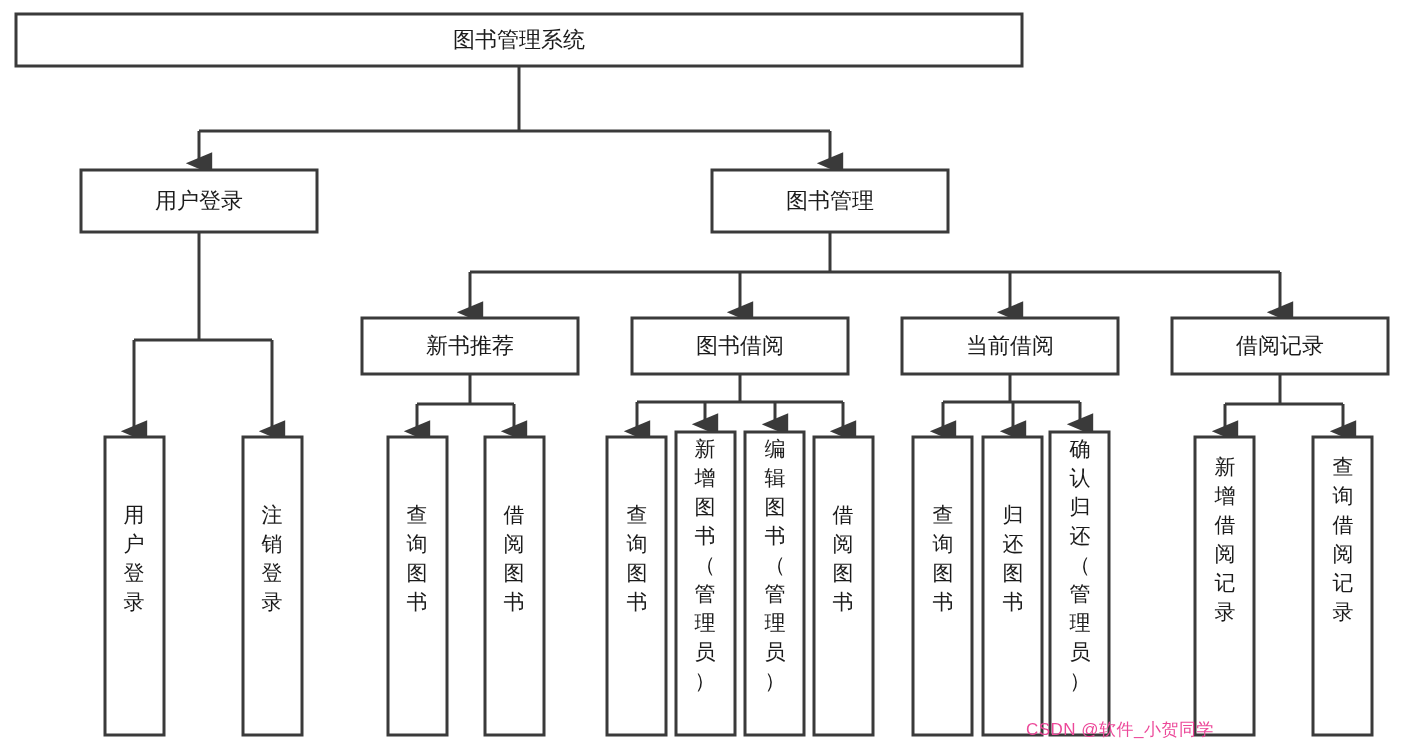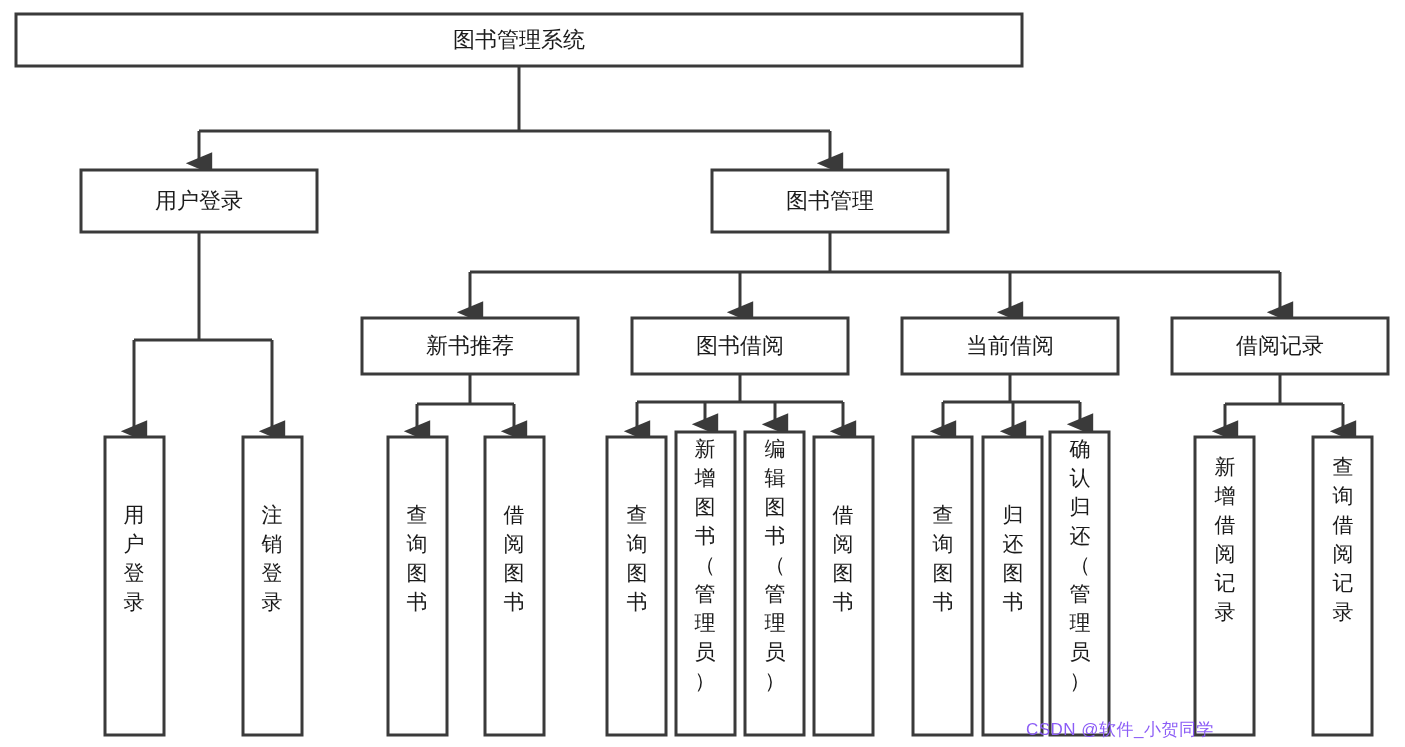--- a/index.html
+++ b/index.html
@@ -48,21 +48,21 @@
     stroke: #3a3a3a;
     stroke-width: 3;
     fill: none;
   }
   .watermark {
     position: absolute;
     right: 10px;
     bottom: 6px;
     font-family: "Liberation Sans", "DejaVu Sans", sans-serif;
     font-size: 17px;
-    color: #8b5cf6;
+    color: #ec4899;
     letter-spacing: 0.5px;
     white-space: nowrap;
   }
 </style>
 </head>
 <body>
 
 <div id="diagram-root">
 
   <svg class="flow" viewBox="0 0 1405 747" xmlns="http://www.w3.org/2000/svg">

